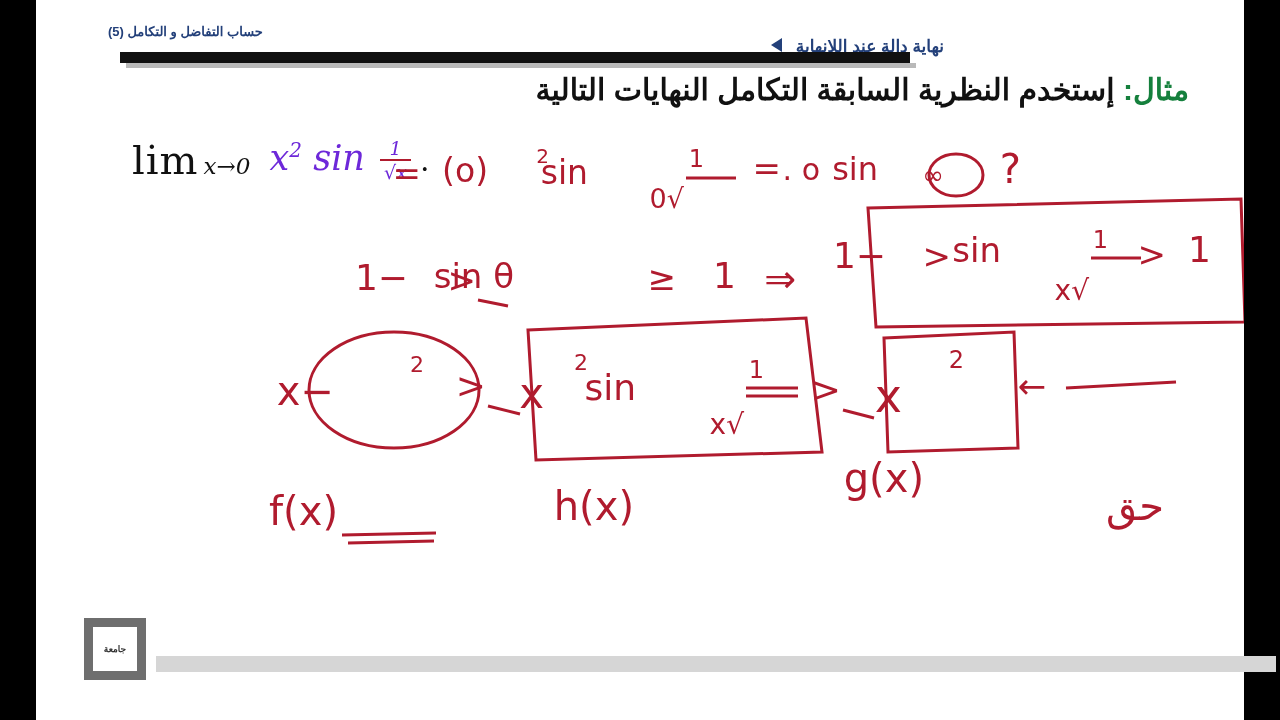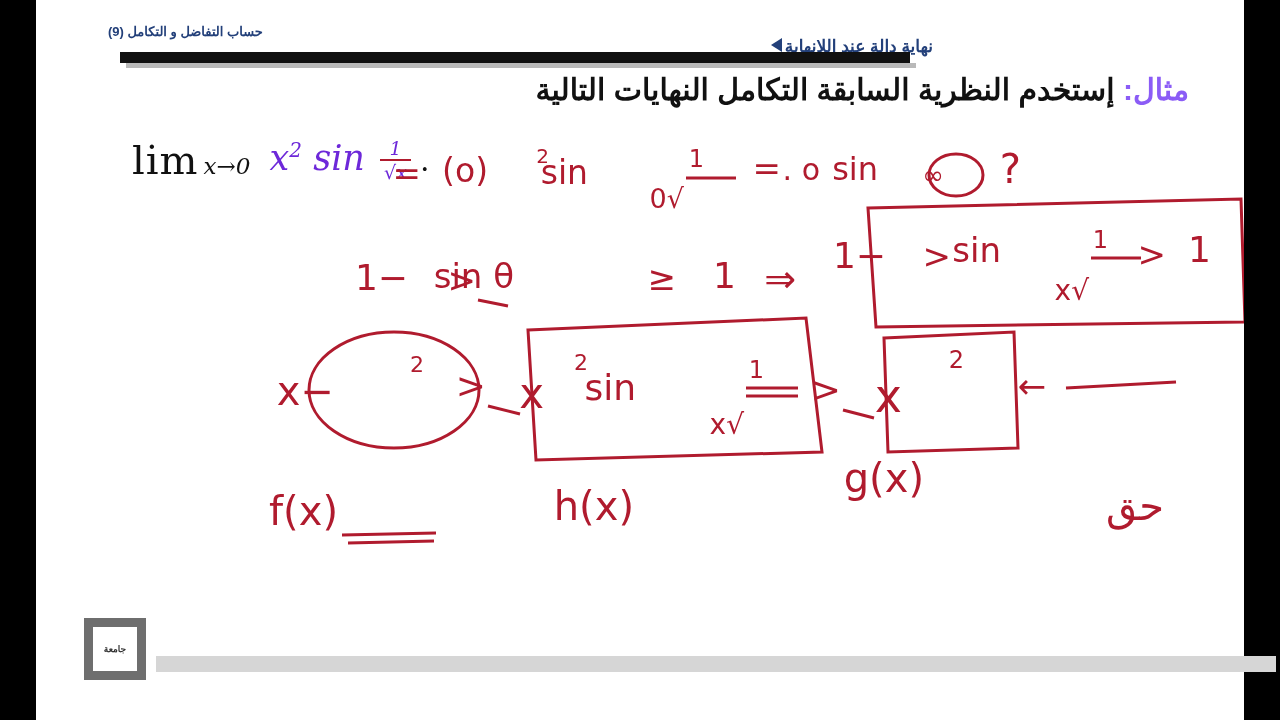--- a/index.html
+++ b/index.html
@@ -43,21 +43,21 @@
     top: 24px;
     left: 72px;
     font-size: 13px;
     font-weight: bold;
     color: #23407a;
     white-space: nowrap;
   }
   .header-topic {
     position: absolute;
     top: 36px;
-    right: 311px;
+    right: 300px;
     font-size: 17px;
     font-weight: bold;
     color: #23407a;
     white-space: nowrap;
     margin-left: 47px;
   }
   .header-arrow {
     position: absolute;
     top: 38px;
     right: 462px;
@@ -88,21 +88,21 @@
   .title {
     position: absolute;
     top: 72px;
     right: 55px;
     font-size: 30px;
     font-weight: bold;
     color: #111111;
     white-space: nowrap;
     direction: rtl;
   }
-  .title .kw { color: #8b5cf6; }
+  .title .kw { color: #15803d; }
 
   
   .limit-block {
     position: absolute;
     left: 96px;
     top: 138px;
     direction: ltr;
     font-family: "DejaVu Serif", serif;
     color: #111;
   }
@@ -191,21 +191,21 @@
 </head>
 <body>
 
 <div class="stage">
 
   <div class="bar-left"></div>
   <div class="bar-right"></div>
 
   <div class="canvas">
 
-    <div class="header-course">حساب التفاضل و التكامل (9)</div>
+    <div class="header-course">حساب التفاضل و التكامل (5)</div>
     <div class="header-topic">نهاية دالة عند اللانهاية</div>
     <div class="header-arrow"></div>
     <div class="header-rule"></div>
     <div class="header-rule-shadow"></div>
 
     <div class="title">
       <span class="kw">مثال:</span>
       <span>إستخدم النظرية السابقة التكامل النهايات التالية</span>
     </div>
 

